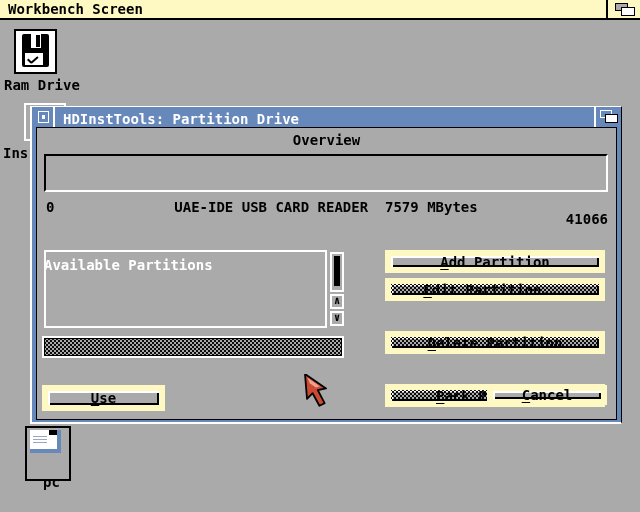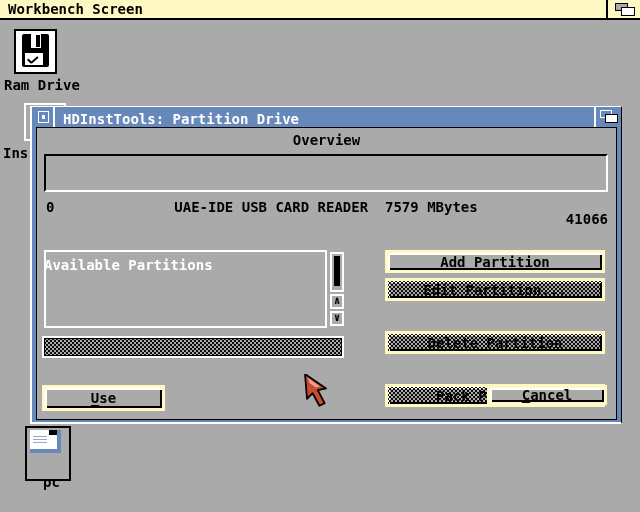--- a/index.html
+++ b/index.html
@@ -82,21 +82,21 @@
   .scroll-track { left:293px; top:124px; width:14px; height:40px; border:2px solid #fff; }
   .scroll-thumb { position:absolute; left:2px; top:2px; right:2px; height:30px; background:#000; }
   .scroll-btn { left:293px; width:14px; height:15px; border:2px solid #fff;
     font-size:11px; line-height:10px; text-align:center; }
   .scroll-up { top:166px; }
   .scroll-down { top:183px; }
 
   .ghost-input { left:5px; top:208px; width:302px; height:22px; border:2px solid #fff; }
   .ghost-inner { position:absolute; inset:0; border:1px solid #000; }
 
-  .btn { background:#aaa; border:3px solid #fef9c3;
+  .btn { background:#aaa; border:6px solid #fef9c3;
     box-shadow: inset 2px 2px 0 #fff, inset -2px -2px 0 #000;
     display:flex; align-items:center; justify-content:center; }
   .btn .u { text-decoration:underline; text-underline-offset:2px; }
   .btn-col { left:348px; width:220px; height:23px; }
   .btn-add { top:122px; }
   .btn-edit { top:150px; }
   .btn-delete { top:180px; }
   .btn-pack { top:210px; }
   .btn-use { left:5px; top:257px; width:123px; height:26px; }
   .btn-cancel { left:450px; top:257px; width:120px; height:20px; }

